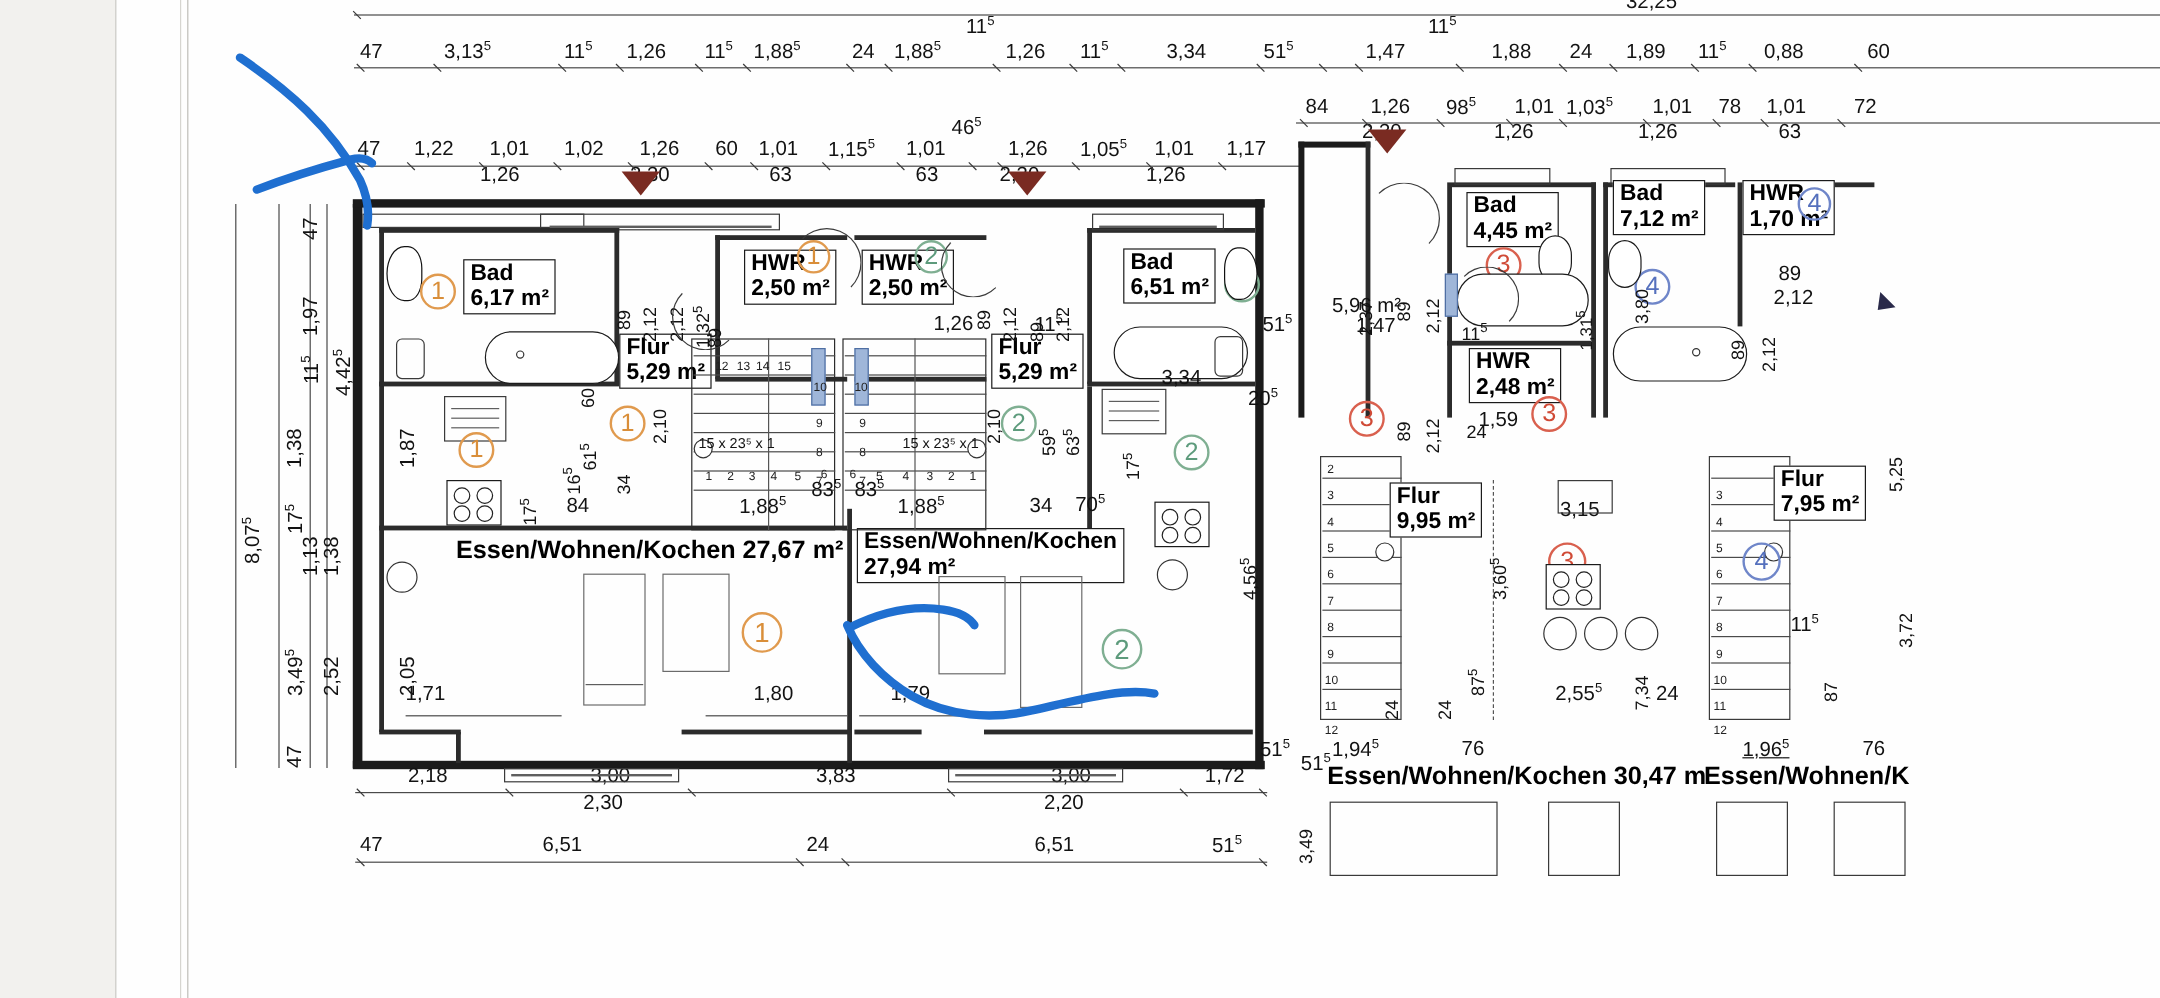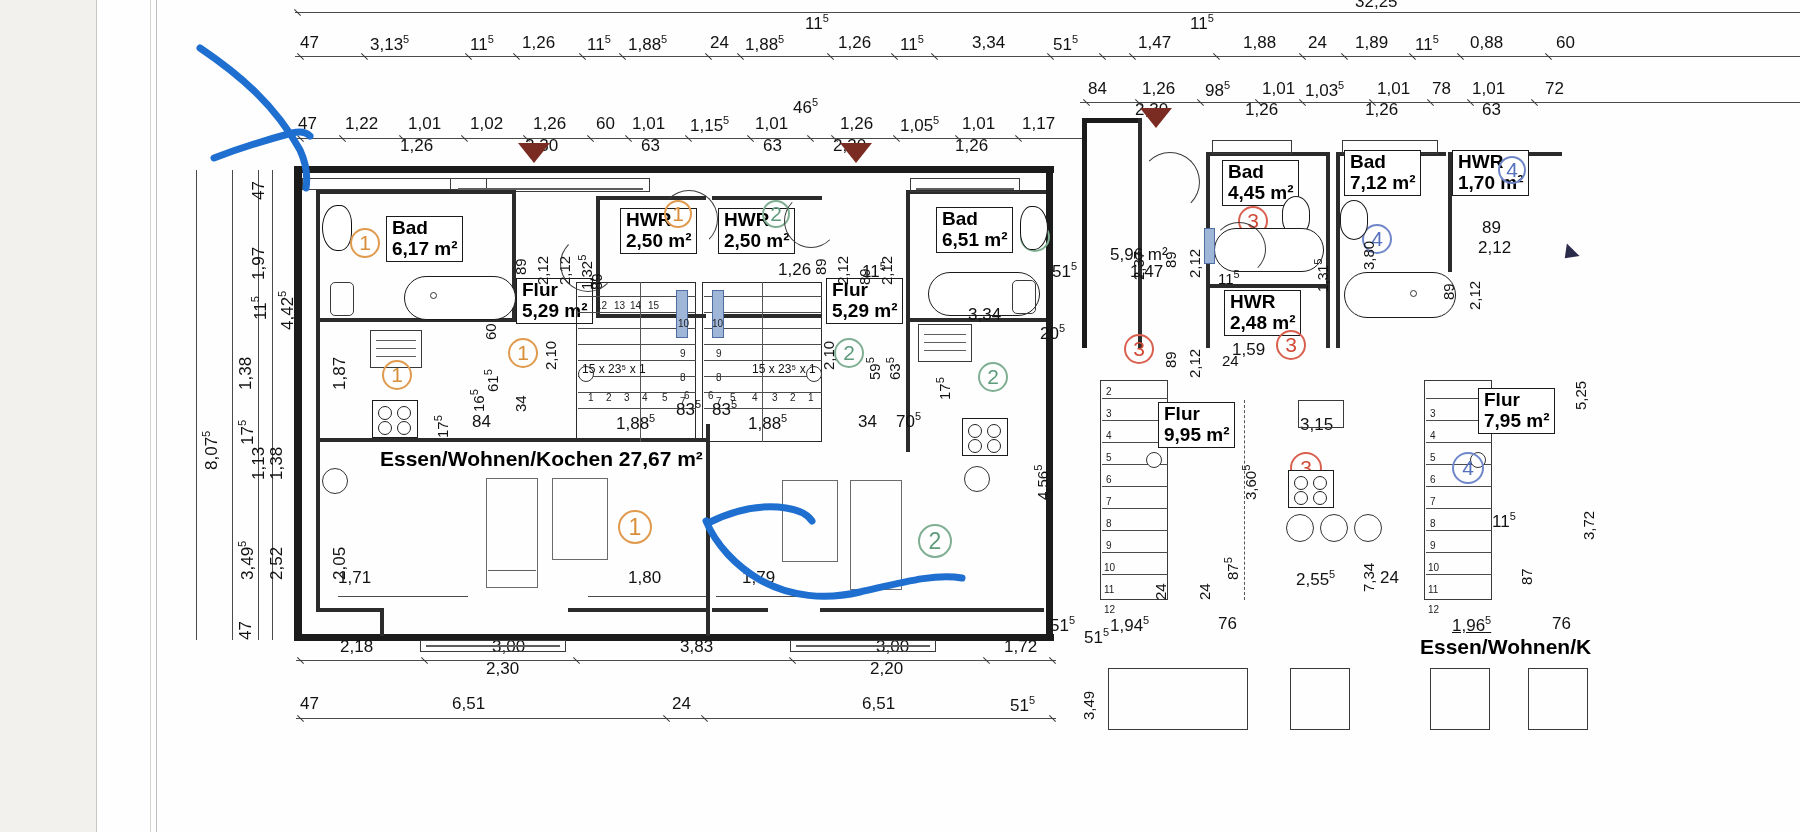--- a/index.html
+++ b/index.html
@@ -328,20 +328,24 @@
     <div class="burner" style="left:24px;top:5px;width:12px;height:12px;"></div>
     <div class="burner" style="left:5px;top:20px;width:12px;height:12px;"></div>
     <div class="burner" style="left:24px;top:20px;width:12px;height:12px;"></div>
   </div>
   <div class="circ" style="left:964px;top:466px;width:24px;height:24px;"></div>
   <div class="wallthin" style="left:906px;top:322px;width:4px;height:130px;"></div>
   <div class="aptcircle apt2" style="left:978px;top:362px;width:30px;height:30px;">
     <span>2</span>
   </div>
 
+  <div class="roomlbl" style="left:714px;top:440px;">
+    <span class="l2">Essen/Wohnen/Kochen</span>
+    <span class="l2">27,94 m²</span>
+  </div>
   <div class="aptcircle apt2" style="left:918px;top:524px;width:34px;height:34px;font-size:23px;">
     <span>2</span>
   </div>
   <div class="boxhair" style="left:850px;top:480px;width:52px;height:110px;"></div>
   <div class="boxhair" style="left:782px;top:480px;width:56px;height:82px;"></div>
   <div class="wallthin" style="left:706px;top:424px;width:4px;height:212px;"></div>
 
   <div class="box" style="left:576px;top:282px;width:120px;height:160px;border-color:#2b2b2b;"></div>
   <div class="box" style="left:702px;top:282px;width:120px;height:160px;border-color:#2b2b2b;"></div>
   <div>
@@ -589,20 +593,21 @@
     <span class="l2">7,95 m²</span>
   </div>
   <div class="aptcircle apt4" style="left:1452px;top:452px;width:32px;height:32px;">
     <span>4</span>
   </div>
   <div class="dimv" style="left:1580px;top:540px;font-size:15px;">3,72</div>
   <div class="dimv" style="left:1572px;top:410px;font-size:15px;">5,25</div>
   <div class="dimtxt" style="left:1492px;top:510px;"><span>11</span><sup>5</sup></div>
   <div class="dimv" style="left:1518px;top:585px;font-size:15px;">87</div>
 
+  <div class="roomlbl nb" style="left:1106px;top:636px;font-size:21px;">Essen/Wohnen/Kochen 30,47 m</div>
   <div class="roomlbl nb" style="left:1420px;top:636px;font-size:21px;">Essen/Wohnen/K</div>
   <div class="dimtxt" style="left:1110px;top:614px;"><span>1,94</span><sup>5</sup></div>
   <div class="dimtxt" style="left:1218px;top:614px;">76</div>
   <div class="dimtxt" style="left:1050px;top:614px;"><span>51</span><sup>5</sup></div>
   <div class="dimtxt" style="left:1084px;top:626px;"><span>51</span><sup>5</sup></div>
   <div class="dimtxt" style="left:1452px;top:614px;text-decoration:underline;"><span>1,96</span><sup>5</sup></div>
   <div class="dimtxt" style="left:1552px;top:614px;">76</div>
   <div class="dimv" style="left:1080px;top:720px;font-size:15px;">3,49</div>
   <div class="boxthin" style="left:1108px;top:668px;width:140px;height:62px;"></div>
   <div class="boxthin" style="left:1290px;top:668px;width:60px;height:62px;"></div>

